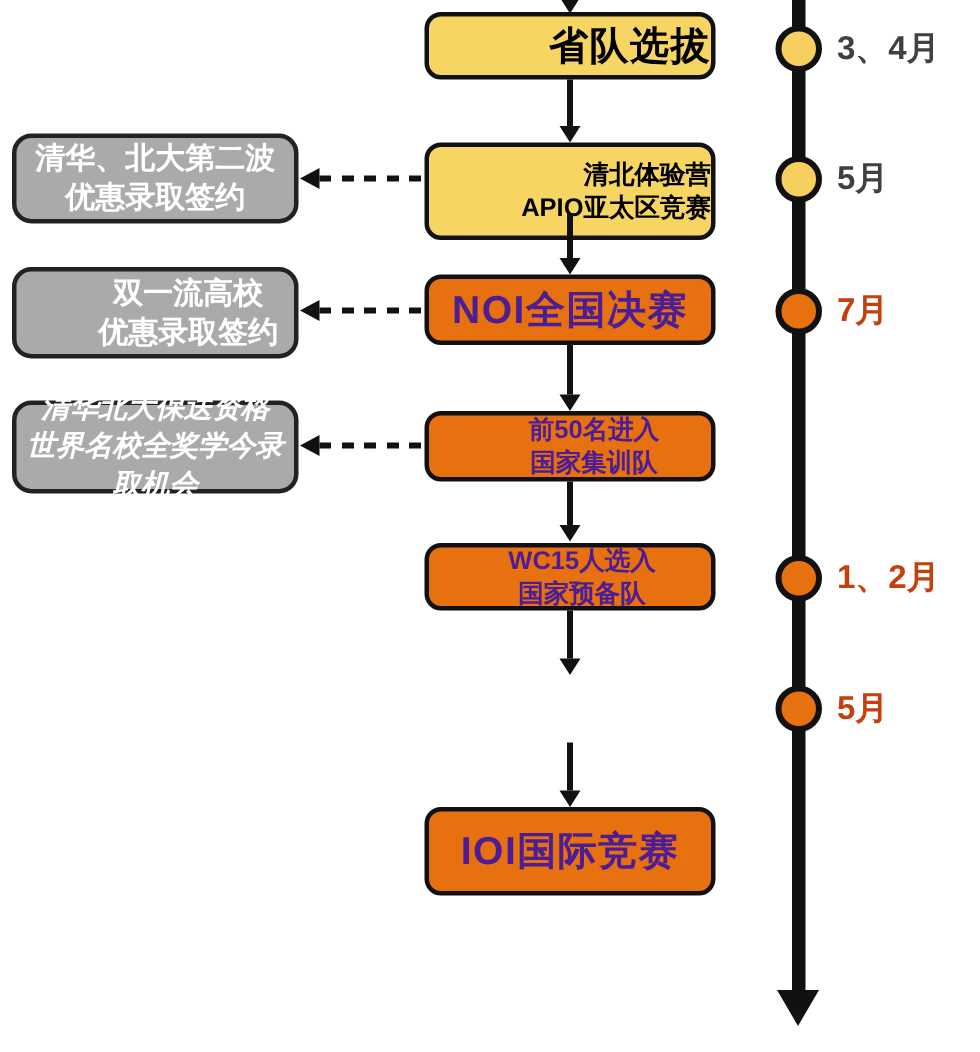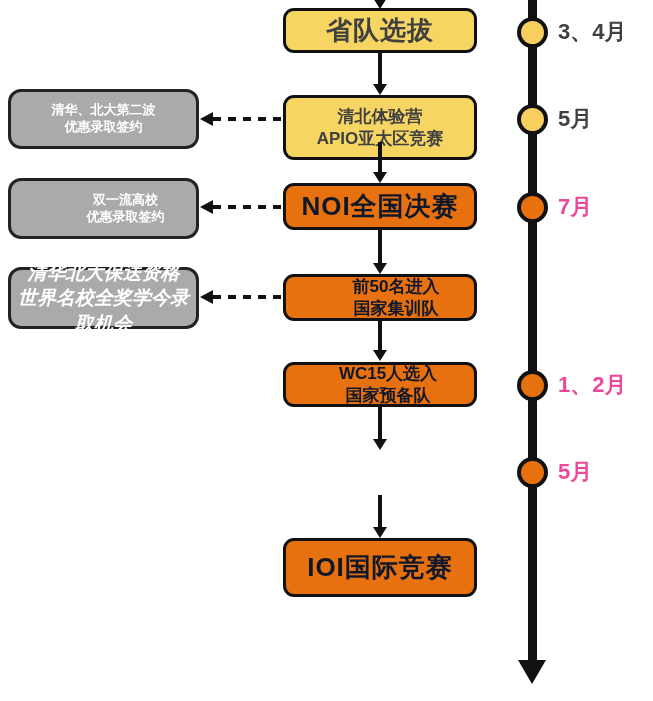--- a/index.html
+++ b/index.html
@@ -7,46 +7,46 @@
     position:relative;width:653px;height:701px;background:#ffffff;overflow:hidden;
     font-family:"Liberation Sans","DejaVu Sans",sans-serif;font-weight:bold;
   }
   
   .box{
     position:absolute;box-sizing:border-box;border:3px solid #111111;border-radius:11px;
     display:flex;flex-direction:column;align-items:center;justify-content:center;
     text-align:center;
   }
   .stage{left:283px;width:194px;}
-  .stage-yellow{background:#F6D563;color:#404040;}
-  .stage-orange{background:#E7700F;color:#0f172a;}
+  .stage-yellow{background:#F6D563;color:#000000;align-items:flex-end;}
+  .stage-orange{background:#E7700F;color:#4c1d95;}
   .side{left:8px;width:191px;background:#AAAAAA;color:#FFFFFF;border-color:#222222;border-radius:13px;}
   .big{font-size:26px;letter-spacing:1px;}
   .two{font-size:17px;line-height:1.25;}
-  .side-lg{font-size:13px;line-height:1.3;}
+  .side-lg{font-size:20px;line-height:1.3;}
   .side-sm{font-size:19px;line-height:1.35;font-style:italic;}
   
   .va-line{position:absolute;left:378px;width:4px;background:#111111;}
   .va-head{position:absolute;left:373px;width:0;height:0;
     border-left:7px solid transparent;border-right:7px solid transparent;border-top:11px solid #111111;}
   
   .da-line{position:absolute;left:213px;width:70px;height:4px;
     background:repeating-linear-gradient(90deg,#111111 0 8px,transparent 8px 15px);}
   .da-head{position:absolute;left:200px;width:0;height:0;
     border-top:7px solid transparent;border-bottom:7px solid transparent;border-right:13px solid #111111;}
   
   .tl-line{position:absolute;left:528px;top:0;width:9px;height:663px;background:#111111;}
   .tl-head{position:absolute;left:518px;top:660px;width:0;height:0;
     border-left:14px solid transparent;border-right:14px solid transparent;border-top:24px solid #111111;}
   .tl-dot{position:absolute;left:517px;width:23px;height:23px;border:4px solid #111111;border-radius:50%;}
   .dot-yellow{background:#F6CF5E;}
   .dot-orange{background:#E7700F;}
   .tl-label{position:absolute;left:558px;height:30px;line-height:30px;font-size:22px;white-space:nowrap;}
   .ml-yellow{color:#404040;}
-  .ml-orange{color:#ec4899;}
+  .ml-orange{color:#c2410c;}
 </style>
 </head>
 <body>
 
 <div id="canvas">
 
   <div class="va-head" style="top:-2px;"></div>
 
   <div class="box stage stage-yellow big" style="top:8px;height:45px;">
     <span>省队选拔</span>

